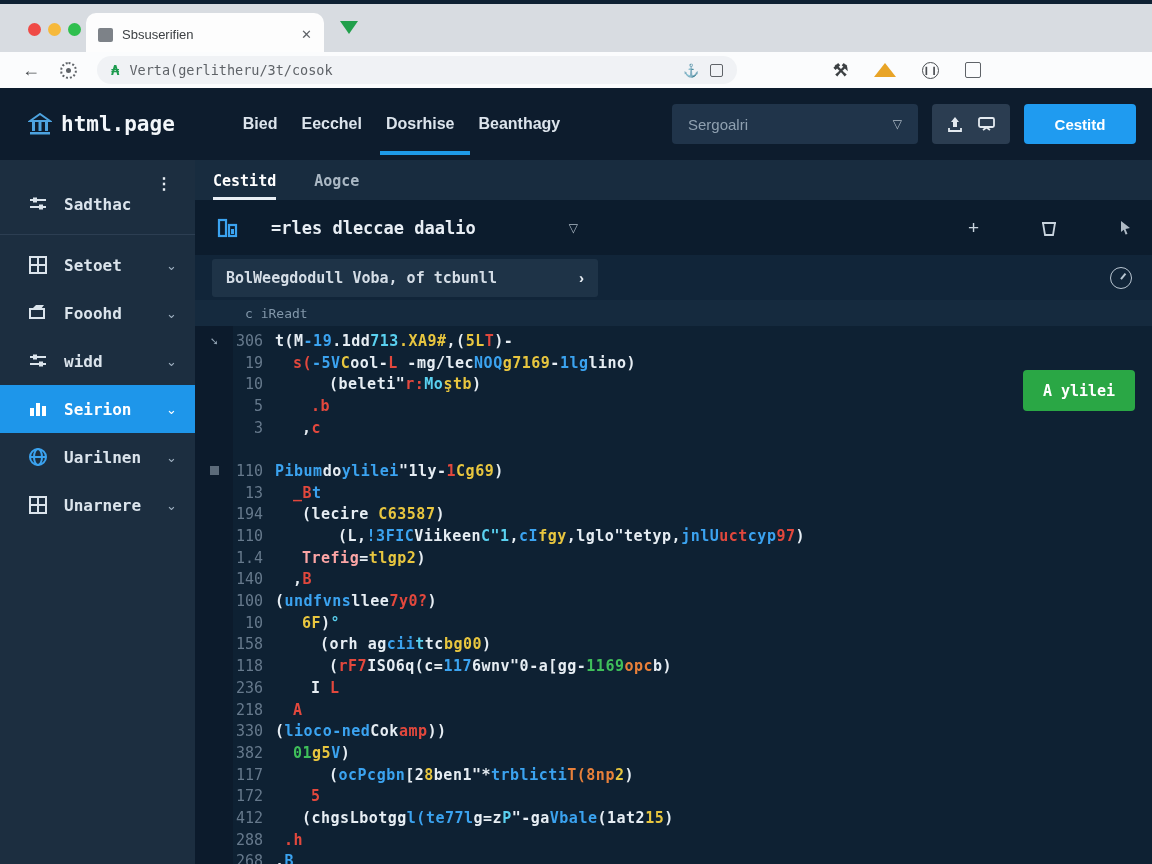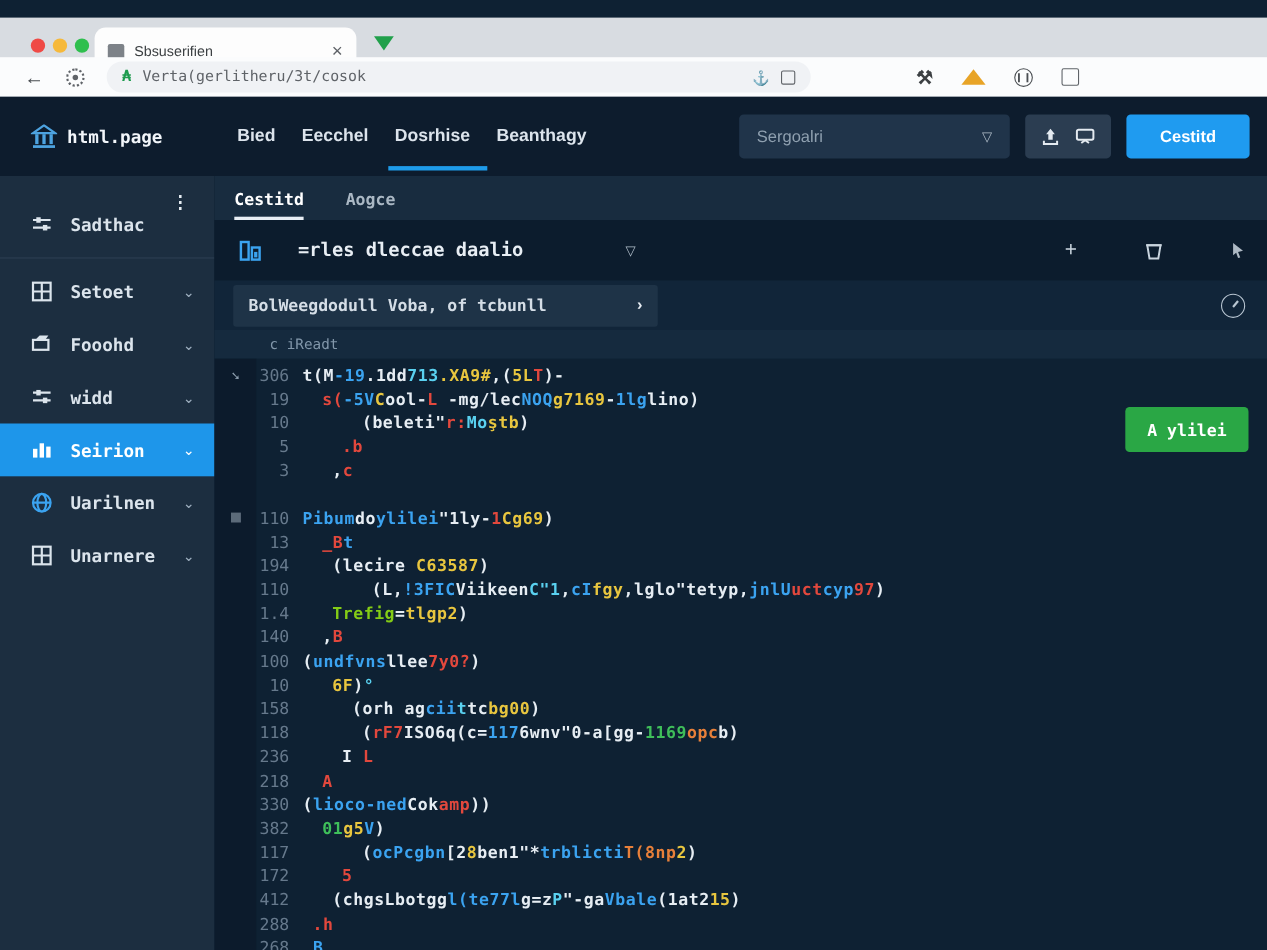--- a/index.html
+++ b/index.html
@@ -1,20 +1,20 @@
 <!DOCTYPE html>
 <html><head>
 <meta charset="utf-8">
 <style>
   * { margin:0; padding:0; box-sizing:border-box; }
   html,body { width:1152px; height:864px; overflow:hidden; }
   body { font-family:"Liberation Sans", sans-serif; background:#0e2133; position:relative; }
 
   
-  .tab-strip { position:absolute; left:0; top:16px; width:1152px; height:48px; background:#d8dce1; }
+  .tab-strip { position:absolute; left:0; top:4px; width:1152px; height:48px; background:#d8dce1; }
   .traffic { position:absolute; top:19px; left:28px; display:flex; gap:7px; }
   .dot { width:13px; height:13px; border-radius:50%; }
   .browser-tab { position:absolute; left:86px; top:9px; width:238px; height:43px; background:#fdfdfd;
     border-radius:10px 10px 0 0; display:flex; align-items:center; padding:0 12px; gap:9px; }
   .favicon { width:15px; height:14px; background:#7d8288; border-radius:2px; flex:none; }
   .tab-title { font-size:13px; color:#3c4043; flex:1; white-space:nowrap; overflow:hidden; }
   .tab-close { color:#5f6368; font-size:13px; cursor:default; }
   .newtab-arrow { position:absolute; left:340px; top:17px; width:0; height:0;
     border-left:9px solid transparent; border-right:9px solid transparent; border-top:13px solid #21a04b; }
   .toolbar { position:absolute; left:0; top:52px; width:1152px; height:36px; background:#fbfcfd;
@@ -32,21 +32,21 @@
   .tri-up { width:0; height:0; border-left:11px solid transparent; border-right:11px solid transparent; border-bottom:14px solid #e8a427; }
   .pause-circ { width:17px; height:17px; border:1.8px solid #4a4e52; border-radius:50%; color:#4a4e52;
     font-size:8px; display:flex; align-items:center; justify-content:center; letter-spacing:1px; font-weight:bold; }
   .ext-star { font-size:17px; color:#3c4043; font-weight:bold; }
 
   
   .app-header { position:absolute; left:0; top:88px; width:1152px; height:72px; background:#0d1c2d;
     display:flex; align-items:center; }
   .logo { display:flex; align-items:center; gap:9px; margin-left:28px; }
   .logo-ic { color:#4da3e0; }
-  .logo-text { color:#f2f6fa; font-size:16px; font-weight:bold; font-family:"DejaVu Sans Mono",monospace; }
+  .logo-text { color:#f2f6fa; font-size:21px; font-weight:bold; font-family:"DejaVu Sans Mono",monospace; }
   .main-nav { display:flex; gap:20px; margin-left:66px; }
   .nav-item { color:#dce4ec; font-size:16px; font-weight:bold; padding:24px 2px; position:relative; cursor:pointer; }
   .nav-item.active::after { content:""; position:absolute; left:-4px; right:-14px; bottom:2px; height:4px; background:#1e9be9; }
   .hdr-select { margin-left:auto; width:246px; height:40px; background:#20344a; border-radius:4px;
     display:flex; align-items:center; padding:0 16px; }
   .hdr-select span.ph { color:#8fa0b0; font-size:15px; flex:1; }
   .chev { color:#aebbc7; font-size:12px; }
   .icon-group { width:78px; height:40px; background:#2b3d51; border-radius:4px; margin-left:14px;
     display:flex; align-items:center; justify-content:space-evenly; color:#e4eaf0; }
   .primary-btn { width:112px; height:40px; background:#1f9bf0; border:none; border-radius:4px; color:#fff;
@@ -314,21 +314,21 @@
           <span class="ctext" style="padding-left: 27px;"><span style="color: rgb(230, 237, 243);">(lecire </span><span style="color: rgb(232, 198, 63);">C63587</span><span style="color: rgb(230, 237, 243);">)</span></span>
         </div>
         <div class="cline">
           <span class="cmark"></span>
           <span class="cnum">110</span>
           <span class="ctext" style="padding-left: 63px;"><span style="color: rgb(230, 237, 243);">(L,</span><span style="color: rgb(59, 163, 240);">!3FIC</span><span style="color: rgb(230, 237, 243);">Viikeen</span><span style="color: rgb(90, 209, 240);">C"1</span><span style="color: rgb(230, 237, 243);">,</span><span style="color: rgb(59, 163, 240);">cI</span><span style="color: rgb(232, 198, 63);">fgy</span><span style="color: rgb(230, 237, 243);">,lglo"tetyp,</span><span style="color: rgb(59, 163, 240);">jnlU</span><span style="color: rgb(226, 72, 61);">uct</span><span style="color: rgb(59, 163, 240);">cyp</span><span style="color: rgb(226, 72, 61);">97</span><span style="color: rgb(230, 237, 243);">)</span></span>
         </div>
         <div class="cline">
           <span class="cmark"></span>
           <span class="cnum">1.4</span>
-          <span class="ctext" style="padding-left: 27px;"><span style="color: #84cc16; text-align: right;">Trefig</span><span style="color: rgb(230, 237, 243);">=</span><span style="color: rgb(232, 198, 63);">tlgp2</span><span style="color: rgb(230, 237, 243);">)</span></span>
+          <span class="ctext" style="padding-left: 27px;"><span style="color: #fca5a5; text-align: right;">Trefig</span><span style="color: rgb(230, 237, 243);">=</span><span style="color: rgb(232, 198, 63);">tlgp2</span><span style="color: rgb(230, 237, 243);">)</span></span>
         </div>
         <div class="cline">
           <span class="cmark"></span>
           <span class="cnum">140</span>
           <span class="ctext" style="padding-left: 18px;"><span style="color: rgb(230, 237, 243);">,</span><span style="color: rgb(226, 72, 61);">B</span></span>
         </div>
         <div class="cline">
           <span class="cmark"></span>
           <span class="cnum">100</span>
           <span class="ctext" style="padding-left: 0px;"><span style="color: rgb(230, 237, 243);">(</span><span style="color: rgb(59, 163, 240);">undfvns</span><span style="color: rgb(230, 237, 243);">llee</span><span style="color: rgb(226, 72, 61);">7y0?</span><span style="color: rgb(230, 237, 243);">)</span></span>

